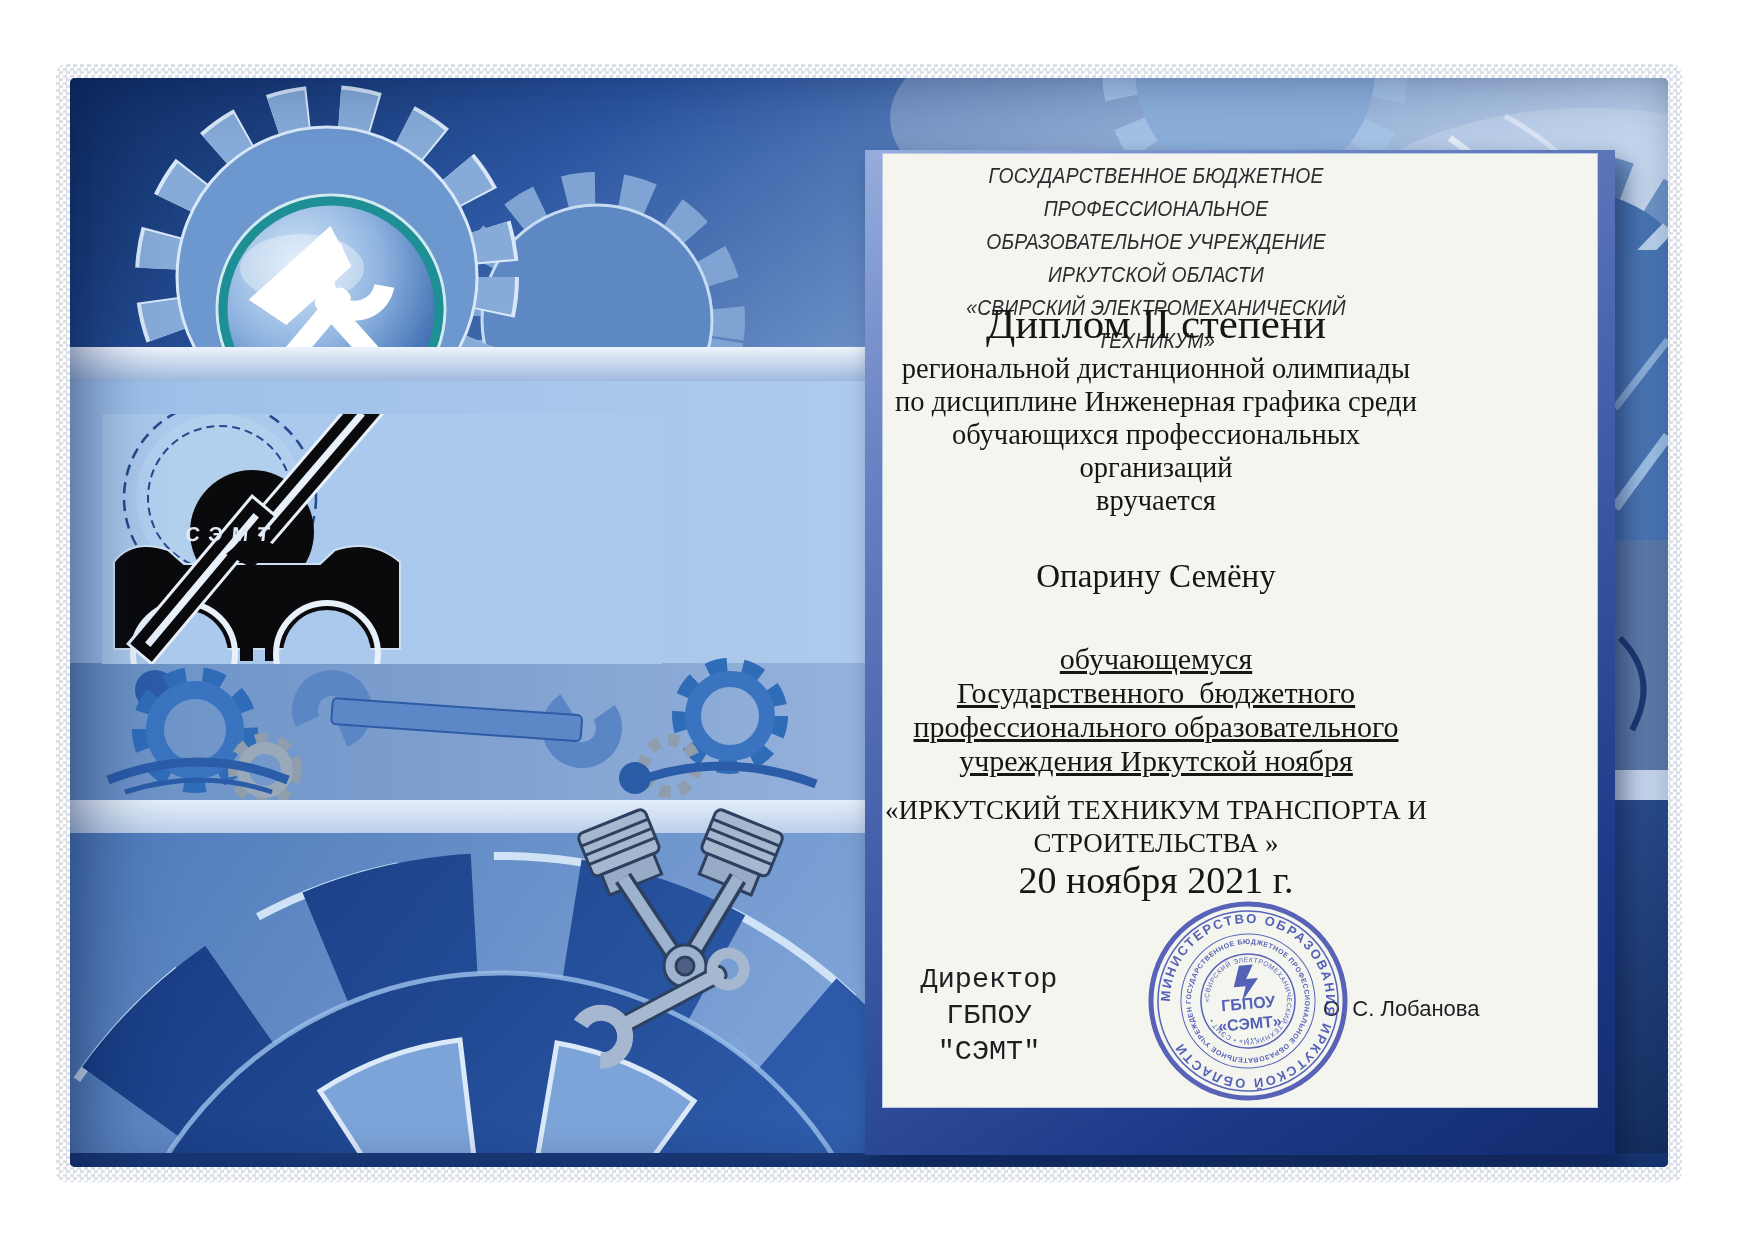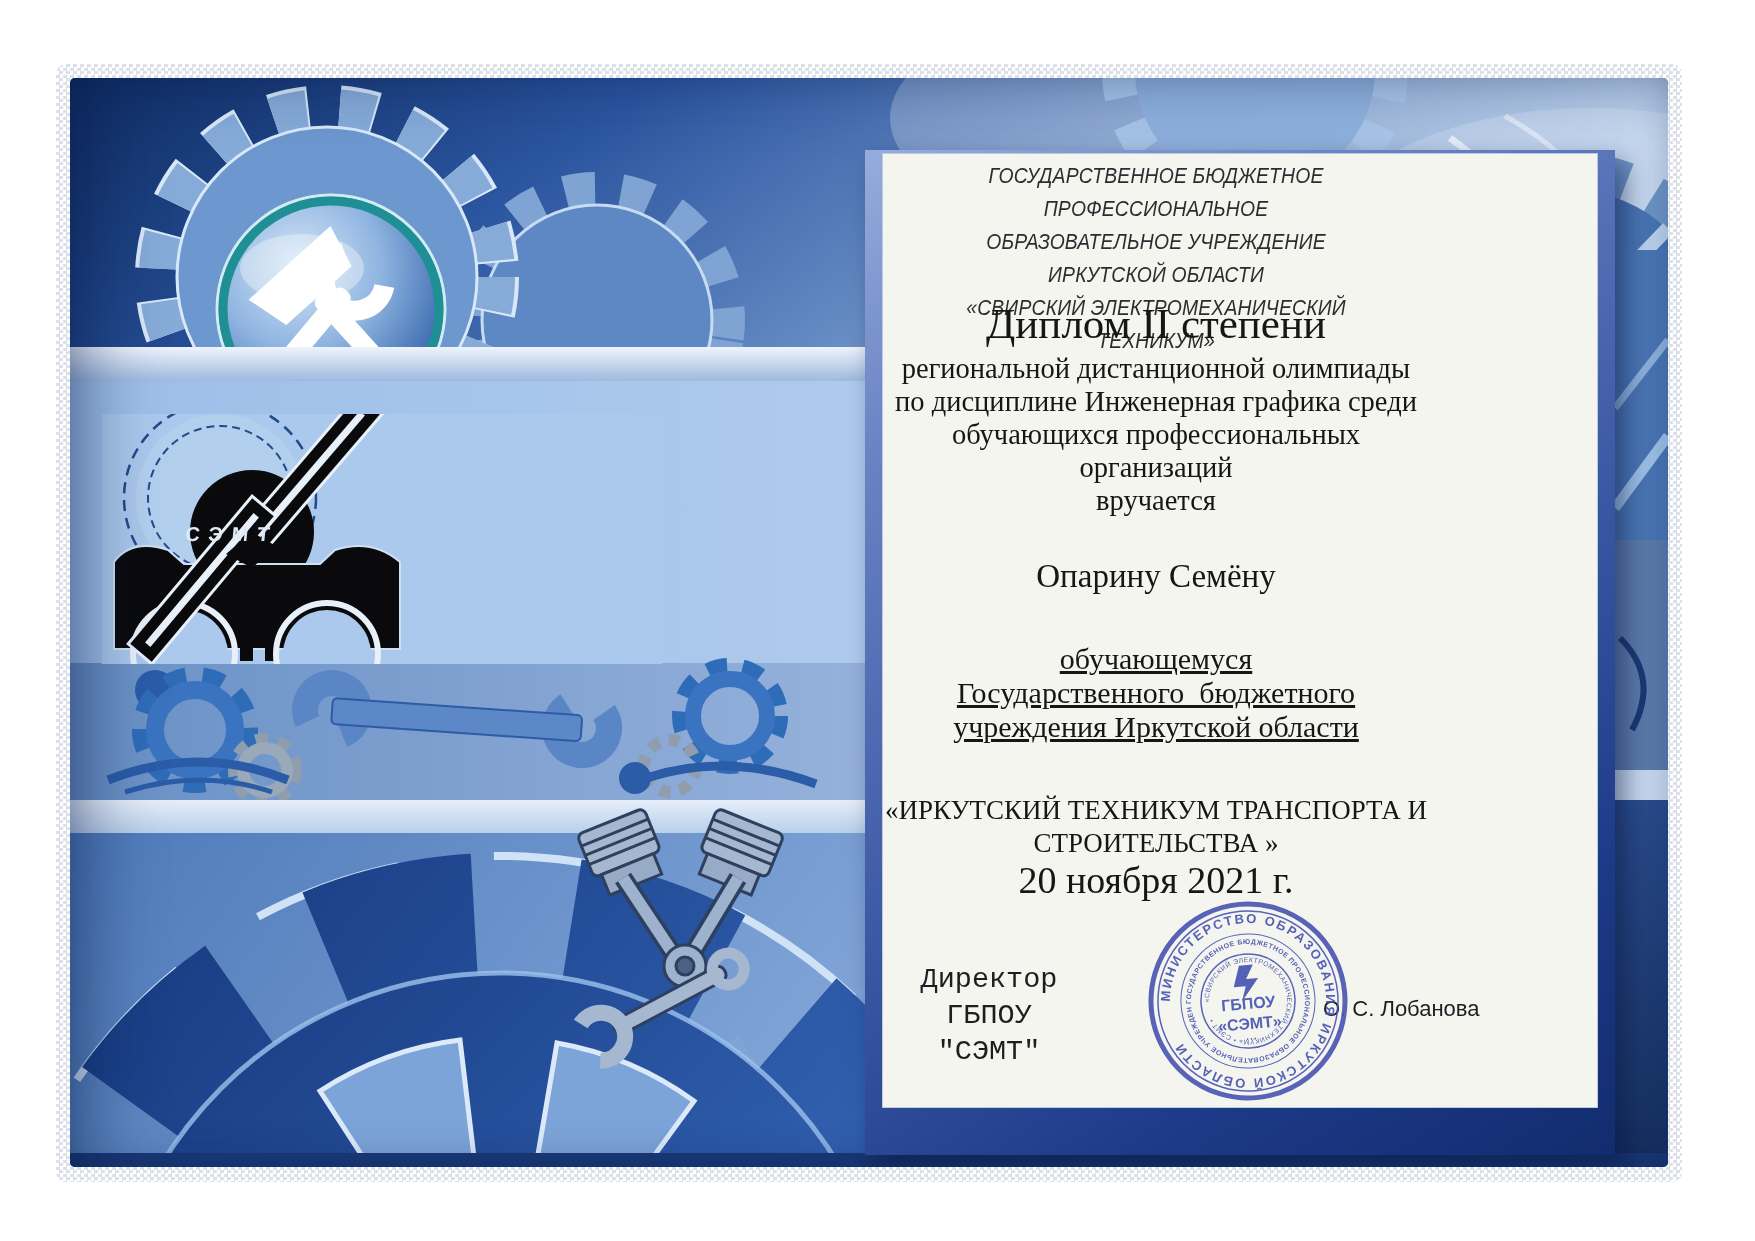--- a/index.html
+++ b/index.html
@@ -284,21 +284,22 @@
           <div>по дисциплине Инженерная графика среди</div>
           <div>обучающихся профессиональных организаций</div>
           <div>вручается</div>
         </div>
 
         <div class="recip serif">Опарину Семёну</div>
 
         <div class="details serif">
           <div>обучающемуся</div>
           <div>Государственного&nbsp; бюджетного</div>
-          <div>учреждения Иркутской области</div>
+          <div>профессионального образовательного</div>
+          <div>учреждения Иркутской ноября</div>
         </div>
 
         <div class="orgcaps serif">
           <div>«ИРКУТСКИЙ ТЕХНИКУМ ТРАНСПОРТА И</div>
           <div>СТРОИТЕЛЬСТВА »</div>
         </div>
 
         <div class="date serif">20 ноября 2021 г.</div>
       </div>
 

